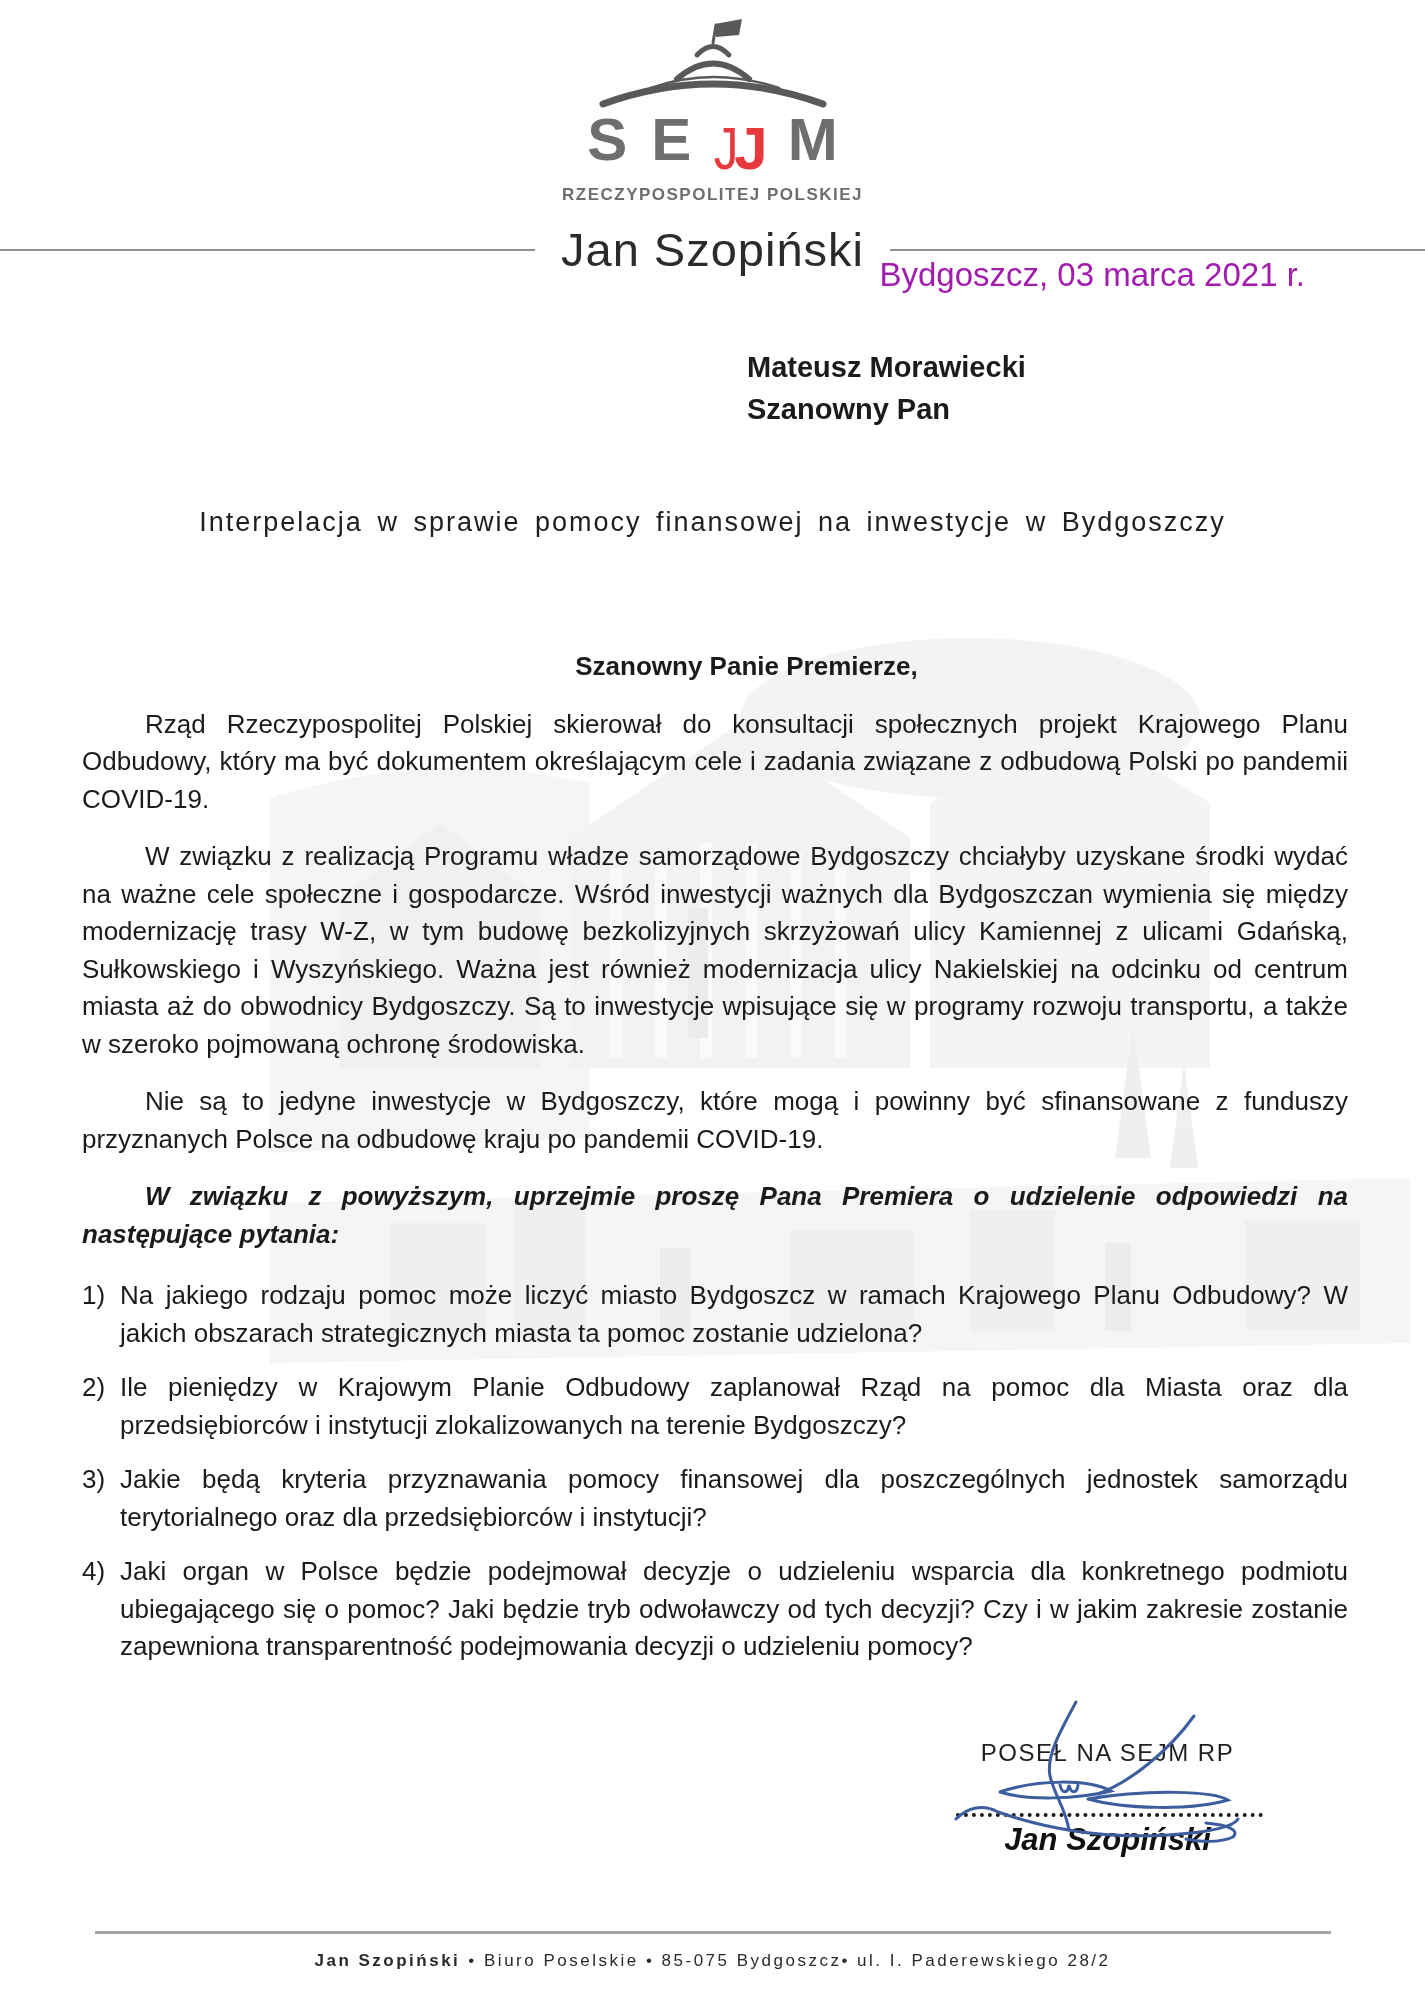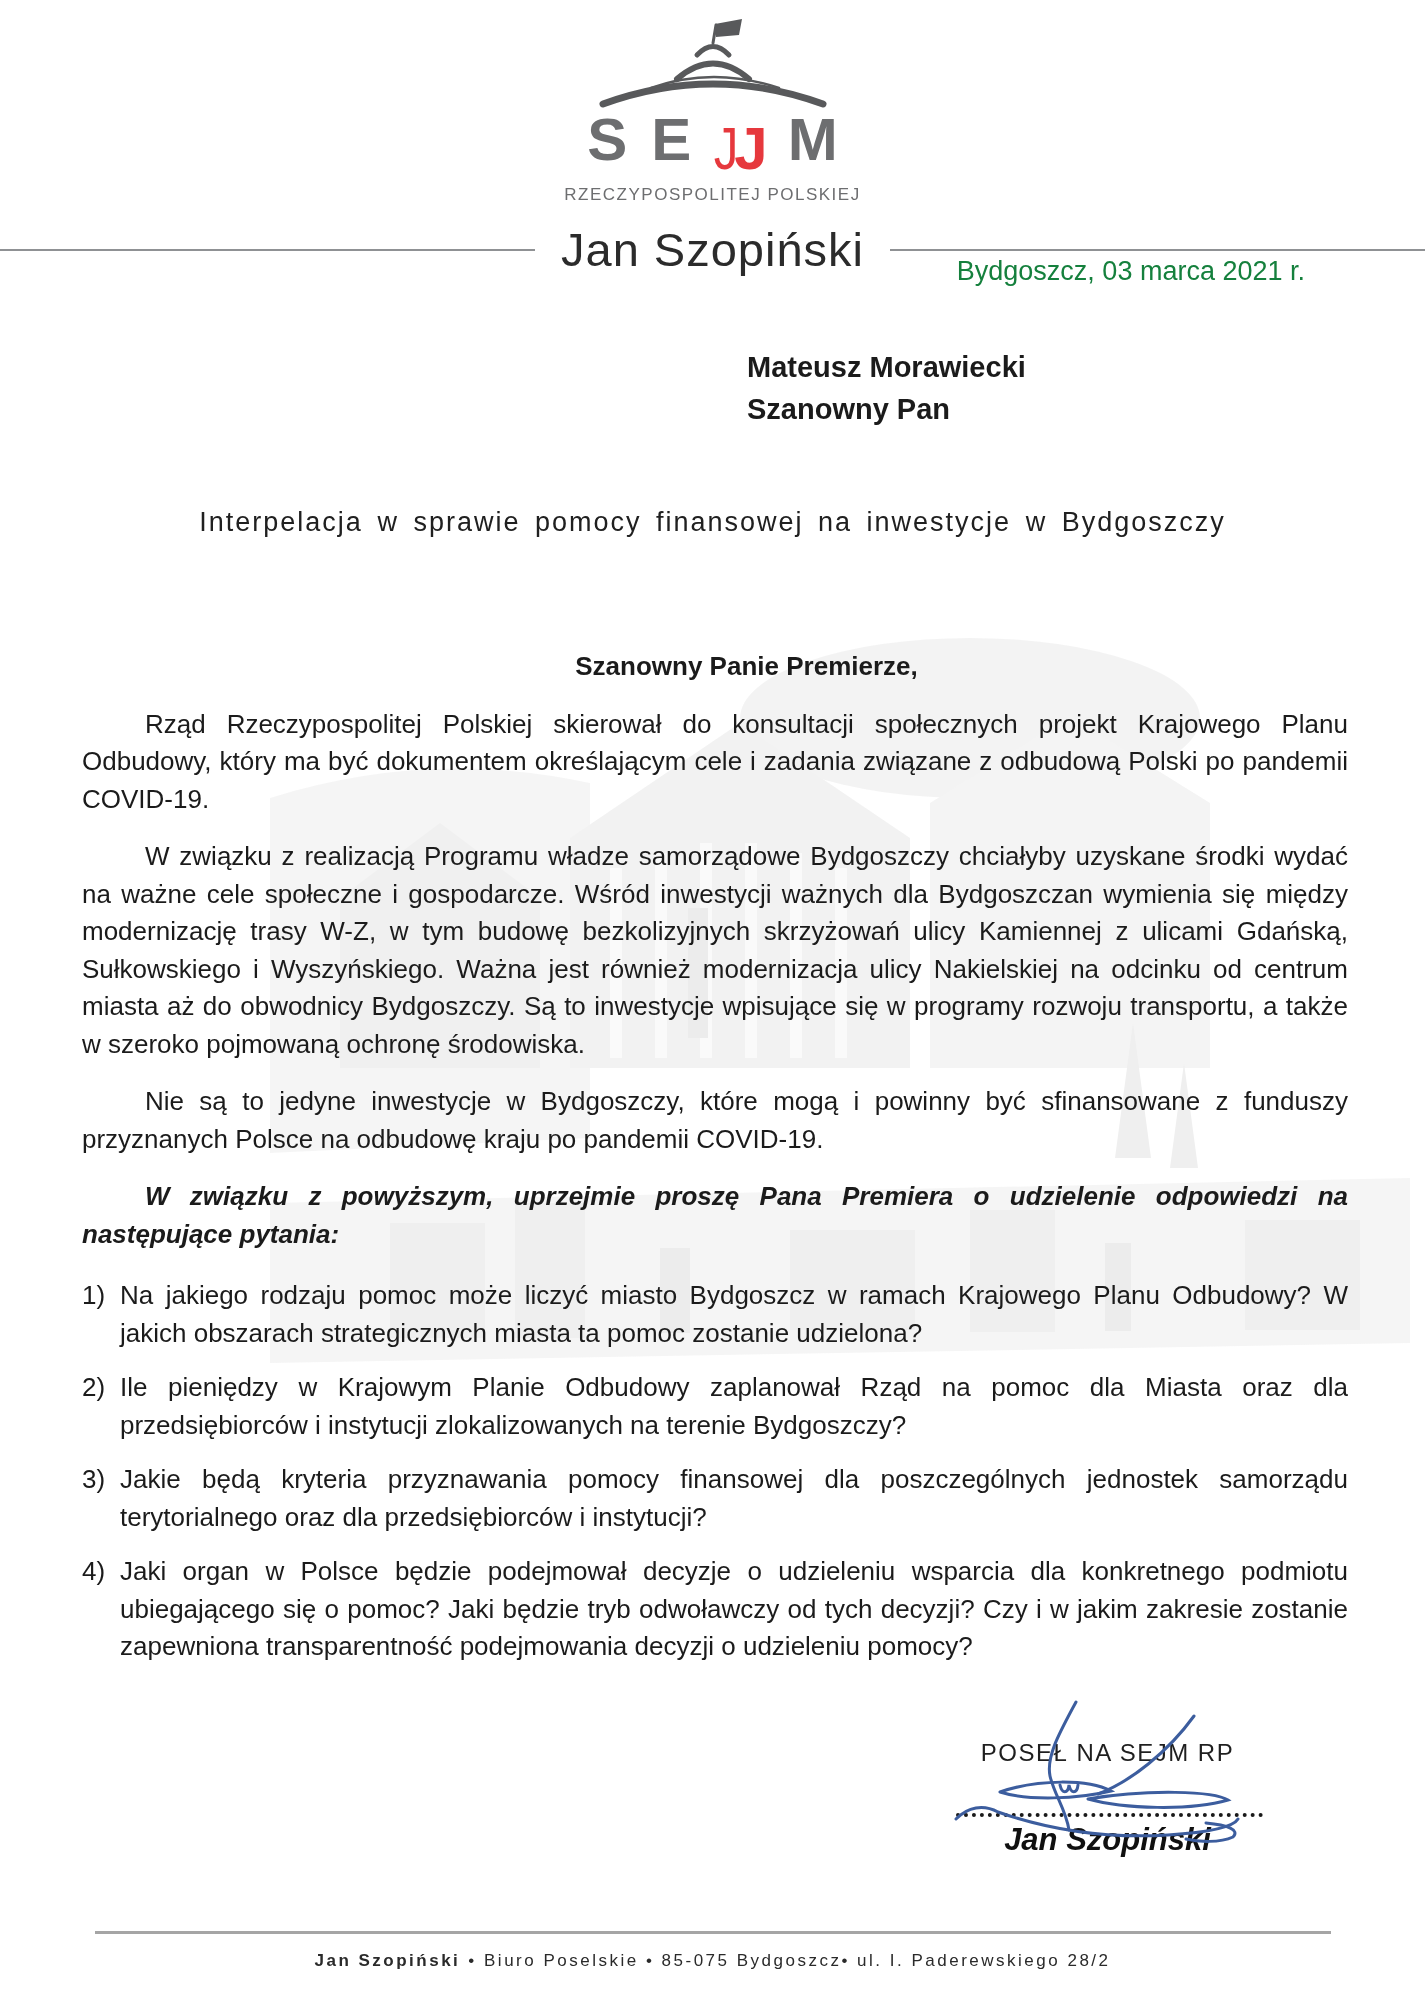--- a/index.html
+++ b/index.html
@@ -43,21 +43,21 @@
     color: #6d6e70;
     line-height: 1;
   }
   .sejm-word .ltr { margin: 0 12px; }
   .jj-pair { display: inline-flex; transform: translateY(9px); margin: 0 8px; }
   .sj { color: #e6383d; }
   .sj-thin { font-weight: 400; transform: scaleX(0.82); margin-right: -7px; }
   .sejm-sub {
     margin-top: 15px;
     font-size: 17px;
-    font-weight: normal;
+    font-weight: bold;
     letter-spacing: 1.5px;
     color: #6d6e70;
   }
 
   
   .name-row {
     position: absolute;
     top: 222px;
     left: 0; right: 0;
     display: flex;
@@ -71,22 +71,22 @@
     font-weight: 400;
     letter-spacing: 1px;
     color: #2b2b2b;
     white-space: nowrap;
   }
 
   .date-line {
     position: absolute;
     top: 256px;
     right: 120px;
-    font-size: 27px;
-    color: #15803d;
+    font-size: 33px;
+    color: #a21caf;
     z-index: 1;
   }
 
   
   .recipient {
     position: absolute;
     top: 346px;
     left: 747px;
     font-size: 29px;
     line-height: 42px;

